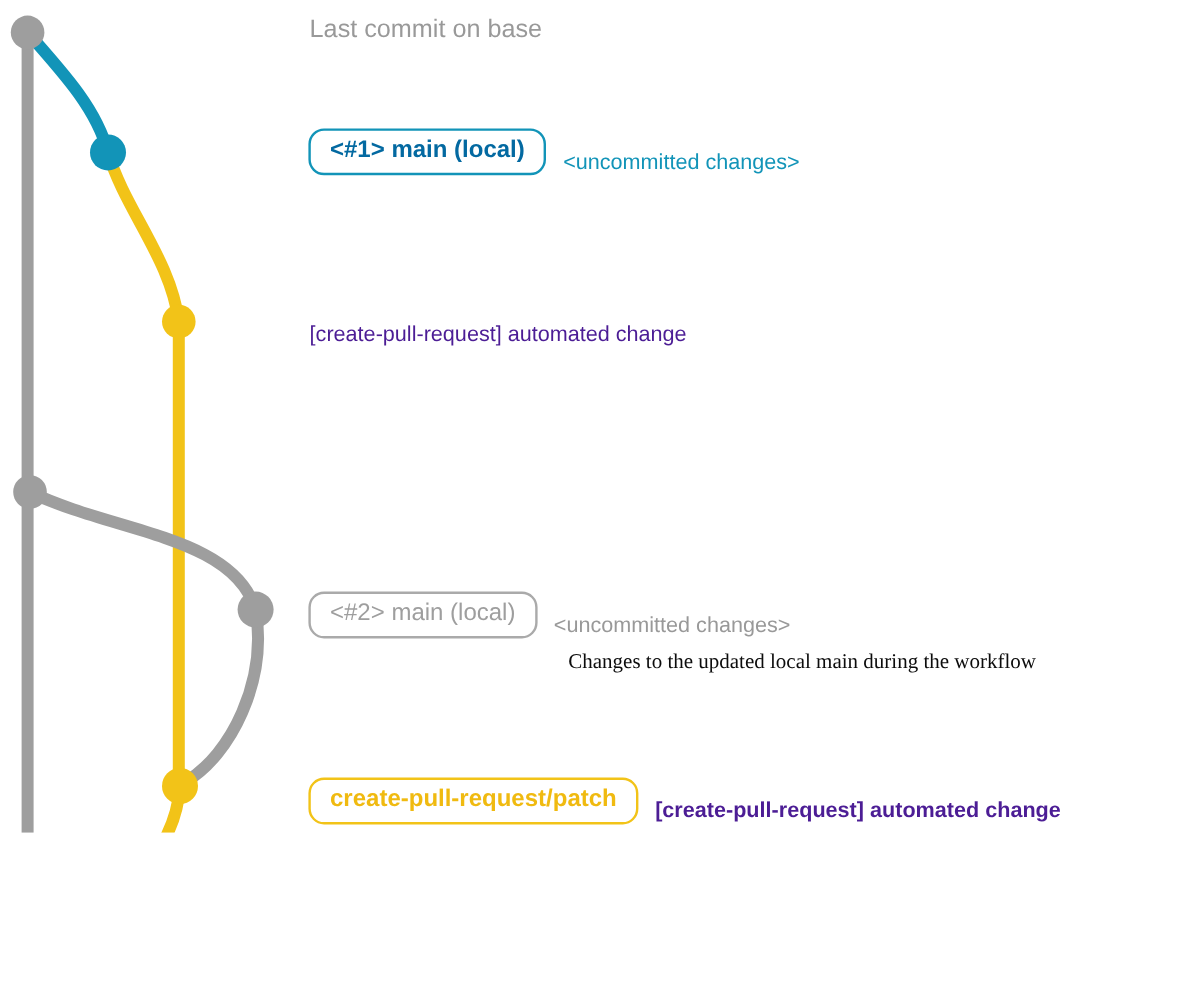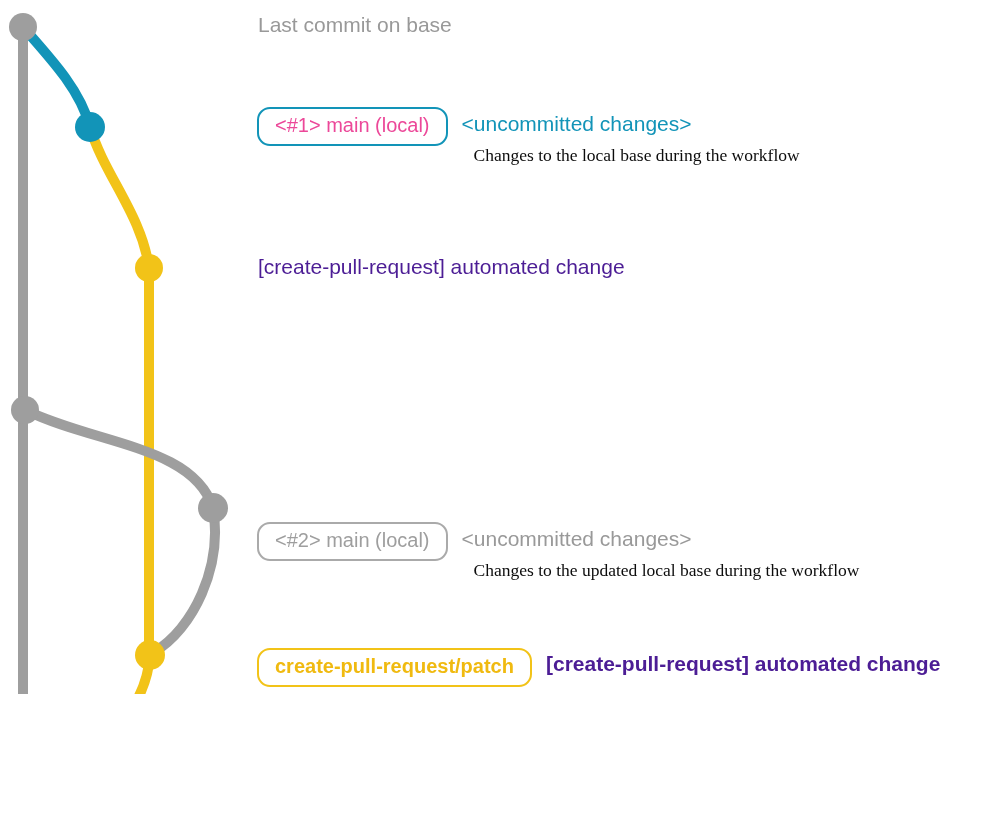--- a/index.html
+++ b/index.html
@@ -37,27 +37,28 @@
   }
   .badge {
     display: inline-block;
     border: 2px solid;
     border-radius: 13px;
     padding: 5px 16px 7px 16px;
     font-size: 20px;
     white-space: nowrap;
     background: #ffffff;
   }
-  .badge.blue   { color: #ec4899; border-color: #1294b8; }
+  .badge.blue   { color: #0369a1; border-color: #1294b8; font-weight: bold; }
   .badge.gray   { color: #9e9e9e; border-color: #aaaaaa; }
   .badge.yellow { color: #f0ba10; border-color: #f2c318; }
   .ann-title {
-    font-size: 21px;
+    font-size: 18px;
     white-space: nowrap;
     padding-top: 5px;
+    margin-top: 13px;
   }
   .ann-title.blue   { color: #1294b8; }
   .ann-title.gray   { color: #999999; }
   .ann-title.yellow { color: #4c1d95; padding-top: 4px; }
   .ann-desc {
     font-family: "Liberation Serif", serif;
     font-size: 17.5px;
     color: #0c0c0c;
     white-space: nowrap;
     margin-top: 9px;
@@ -92,36 +93,35 @@
   </svg>
 
   <div class="row" style="left:258px; top:13px;">
     <span class="label-gray">Last commit on base</span>
   </div>
 
   <div class="row" style="left:257px; top:107px;">
     <span class="badge blue">&lt;#1&gt; main (local)</span>
     <div class="col gap">
       <span class="ann-title blue">&lt;uncommitted changes&gt;</span>
-      <span class="ann-desc">Changes to the local base during the workflow</span>
     </div>
   </div>
 
   <div class="row" style="left:258px; top:251px;">
     <div class="col">
       <span class="ann-title yellow">[create-pull-request] automated change</span>
     </div>
   </div>
 
 
-  <div class="row" style="left:257px; top:522px;">
+  <div class="row" style="left:257px; top:493px;">
     <span class="badge gray">&lt;#2&gt; main (local)</span>
     <div class="col gap">
       <span class="ann-title gray">&lt;uncommitted changes&gt;</span>
-      <span class="ann-desc">Changes to the updated local base during the workflow</span>
+      <span class="ann-desc">Changes to the updated local main during the workflow</span>
     </div>
   </div>
 
   <div class="row" style="left:257px; top:648px;font-weight:bold;">
     <span class="badge yellow">create-pull-request/patch</span>
     <div class="col gap">
       <span class="ann-title yellow">[create-pull-request] automated change</span>
     </div>
   </div>
 

